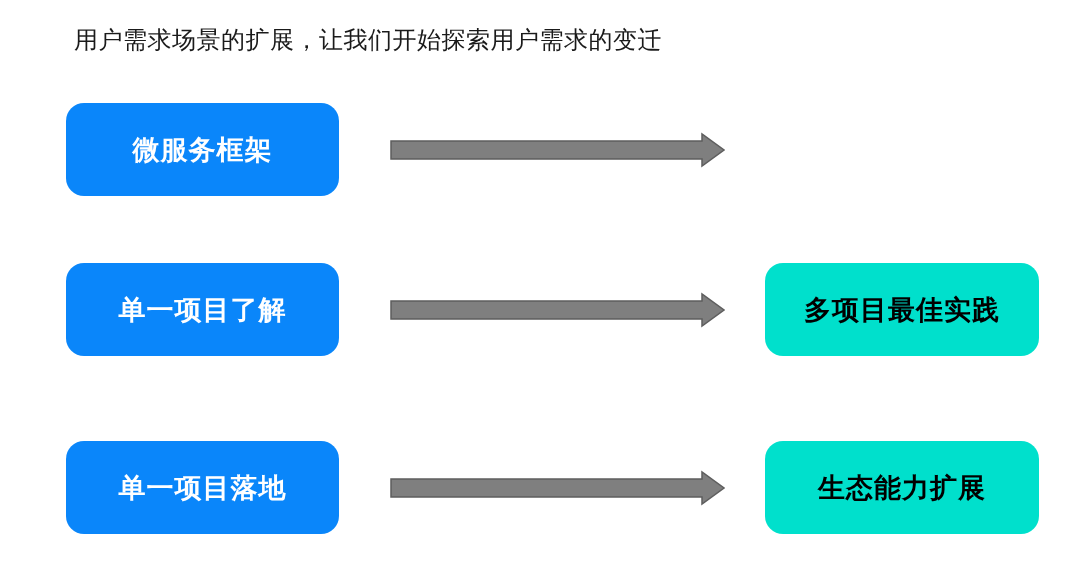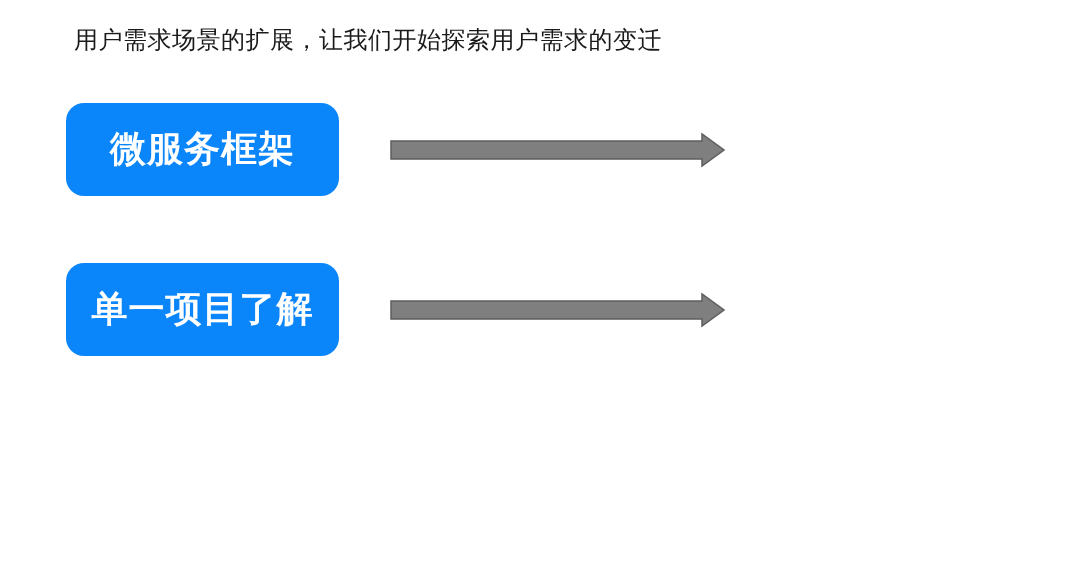--- a/index.html
+++ b/index.html
@@ -34,21 +34,21 @@
   .row-2 { top: 263px; }
   .row-3 { top: 441px; }
   .box {
     position: absolute;
     top: 0;
     height: 100%;
     border-radius: 18px;
     display: flex;
     align-items: center;
     justify-content: center;
-    font-size: 36px;
+    font-size: 27px;
     font-weight: bold;
     letter-spacing: 1px;
     white-space: nowrap;
     box-sizing: border-box;
   }
   .box-left {
     left: 66px;
     width: 273px;
     background: var(--left-box, #0a86fa);
     color: var(--left-text, #ffffff);
@@ -91,16 +91,30 @@
     </svg>
   </div>
 
   <div class="row row-2">
     <div class="box box-left">
       <span>单一项目了解</span>
     </div>
     <svg class="arrow" viewBox="0 0 335 36" preserveAspectRatio="none" aria-hidden="true">
       <polygon points="1,9 312,9 312,2 334,18 312,34 312,27 1,27"></polygon>
     </svg>
+    <div class="box box-right">
+      <span>多项目最佳实践</span>
+    </div>
   </div>
 
+  <div class="row row-3">
+    <div class="box box-left">
+      <span>单一项目落地</span>
+    </div>
+    <svg class="arrow" viewBox="0 0 335 36" preserveAspectRatio="none" aria-hidden="true">
+      <polygon points="1,9 312,9 312,2 334,18 312,34 312,27 1,27"></polygon>
+    </svg>
+    <div class="box box-right">
+      <span>生态能力扩展</span>
+    </div>
+  </div>
 
 </div>
 
 </body></html>

